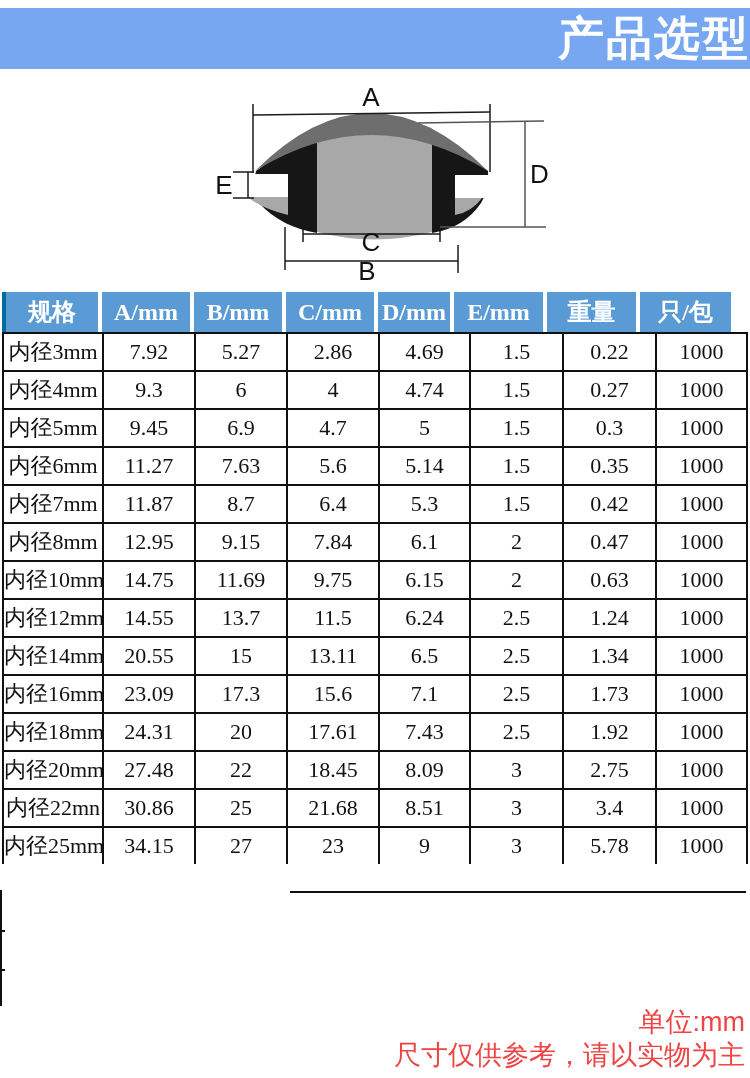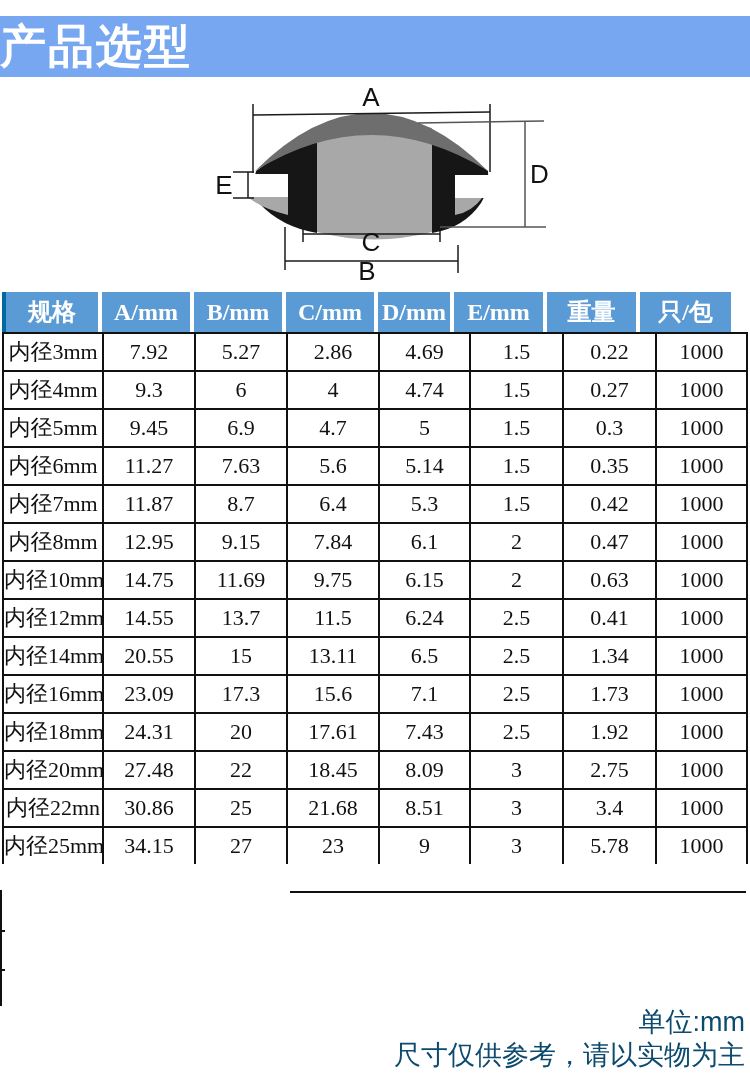--- a/index.html
+++ b/index.html
@@ -1,21 +1,21 @@
 <!DOCTYPE html>
 <html><head>
 <meta charset="utf-8">
 <style>
   html,body{margin:0;padding:0;background:#fff;}
   body{width:750px;height:1078px;position:relative;overflow:hidden;
        font-family:"Liberation Sans","DejaVu Sans",sans-serif;color:#111;}
 
   
-  .banner{position:absolute;left:0;top:16px;width:750px;height:61px;
-          background:#76a7f0;display:flex;align-items:center;justify-content:flex-start;}
+  .banner{position:absolute;left:0;top:8px;width:750px;height:61px;
+          background:#76a7f0;display:flex;align-items:center;justify-content:flex-end;}
   .banner h1{margin:0;font-size:46px;font-weight:700;color:#ffffff;letter-spacing:2px;}
 
   
   .diagram{position:absolute;left:0;top:61px;width:750px;height:231px;}
   .dim-label{font-family:"Liberation Sans","DejaVu Sans",sans-serif;fill:#111;font-size:26px;}
 
   
   .thead{position:absolute;left:2px;top:292px;width:744px;height:40px;
          display:flex;background:#ffffff;}
   .thead .hcell{box-sizing:border-box;height:40px;background:#5b9bd5;color:#fff;
@@ -31,21 +31,21 @@
              font-family:"Liberation Serif","DejaVu Serif",serif;}
   table.spec td{border:2px solid #111;height:36px;text-align:center;
                 font-size:22px;color:#111;padding:0;white-space:nowrap;}
   table.spec tr:last-child td{border-bottom:none;margin-left:28px;}
 
   
   .seg{position:absolute;background:#111;}
 
   
   .footer{position:absolute;right:5px;bottom:6px;text-align:right;
-          font-size:27px;line-height:33px;color:#0c4a6e;}
+          font-size:27px;line-height:33px;color:#ef4444;}
 </style>
 </head>
 <body>
 
 <div class="banner">
   <h1>产品选型</h1>
 </div>
 
 <svg class="diagram" viewBox="0 61 750 231" width="750" height="231" xmlns="http://www.w3.org/2000/svg">
 
@@ -193,21 +193,21 @@
         <td>0.63</td>
         <td>1000</td>
       </tr>
       <tr>
         <td>内径12mm</td>
         <td>14.55</td>
         <td>13.7</td>
         <td>11.5</td>
         <td>6.24</td>
         <td>2.5</td>
-        <td>0.41</td>
+        <td>1.24</td>
         <td>1000</td>
       </tr>
       <tr>
         <td>内径14mm</td>
         <td>20.55</td>
         <td>15</td>
         <td>13.11</td>
         <td>6.5</td>
         <td>2.5</td>
         <td>1.34</td>

